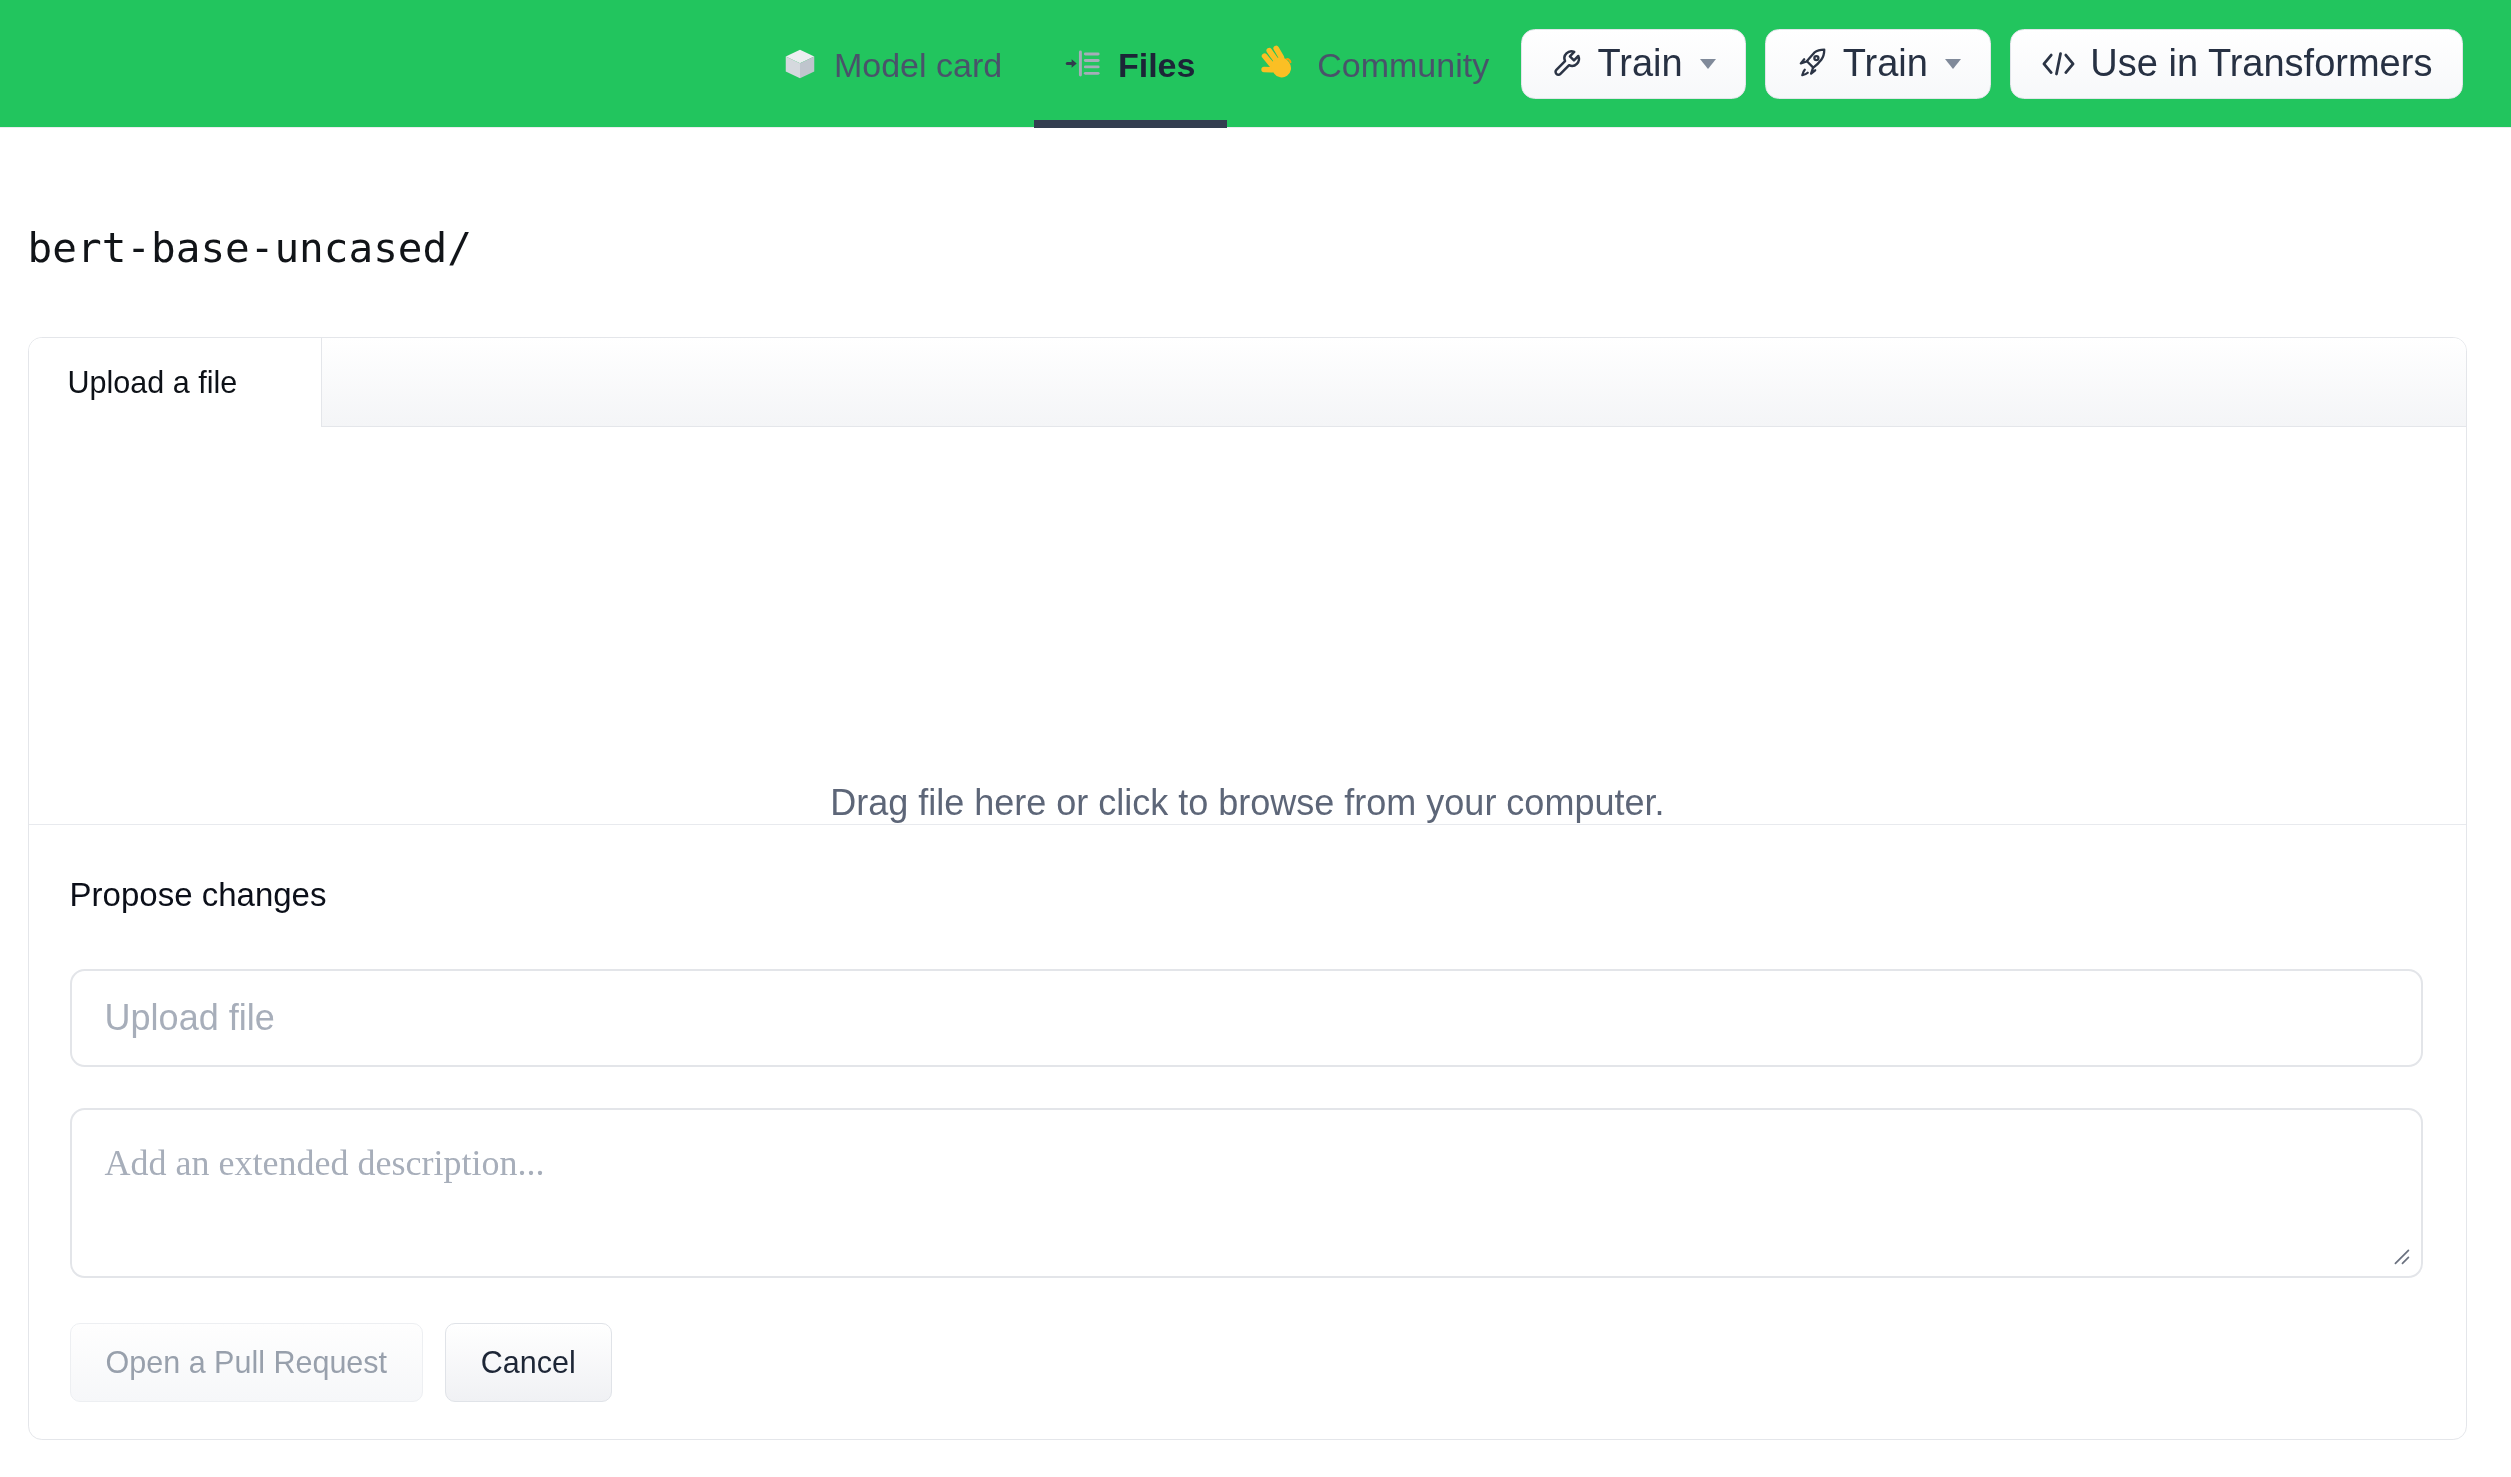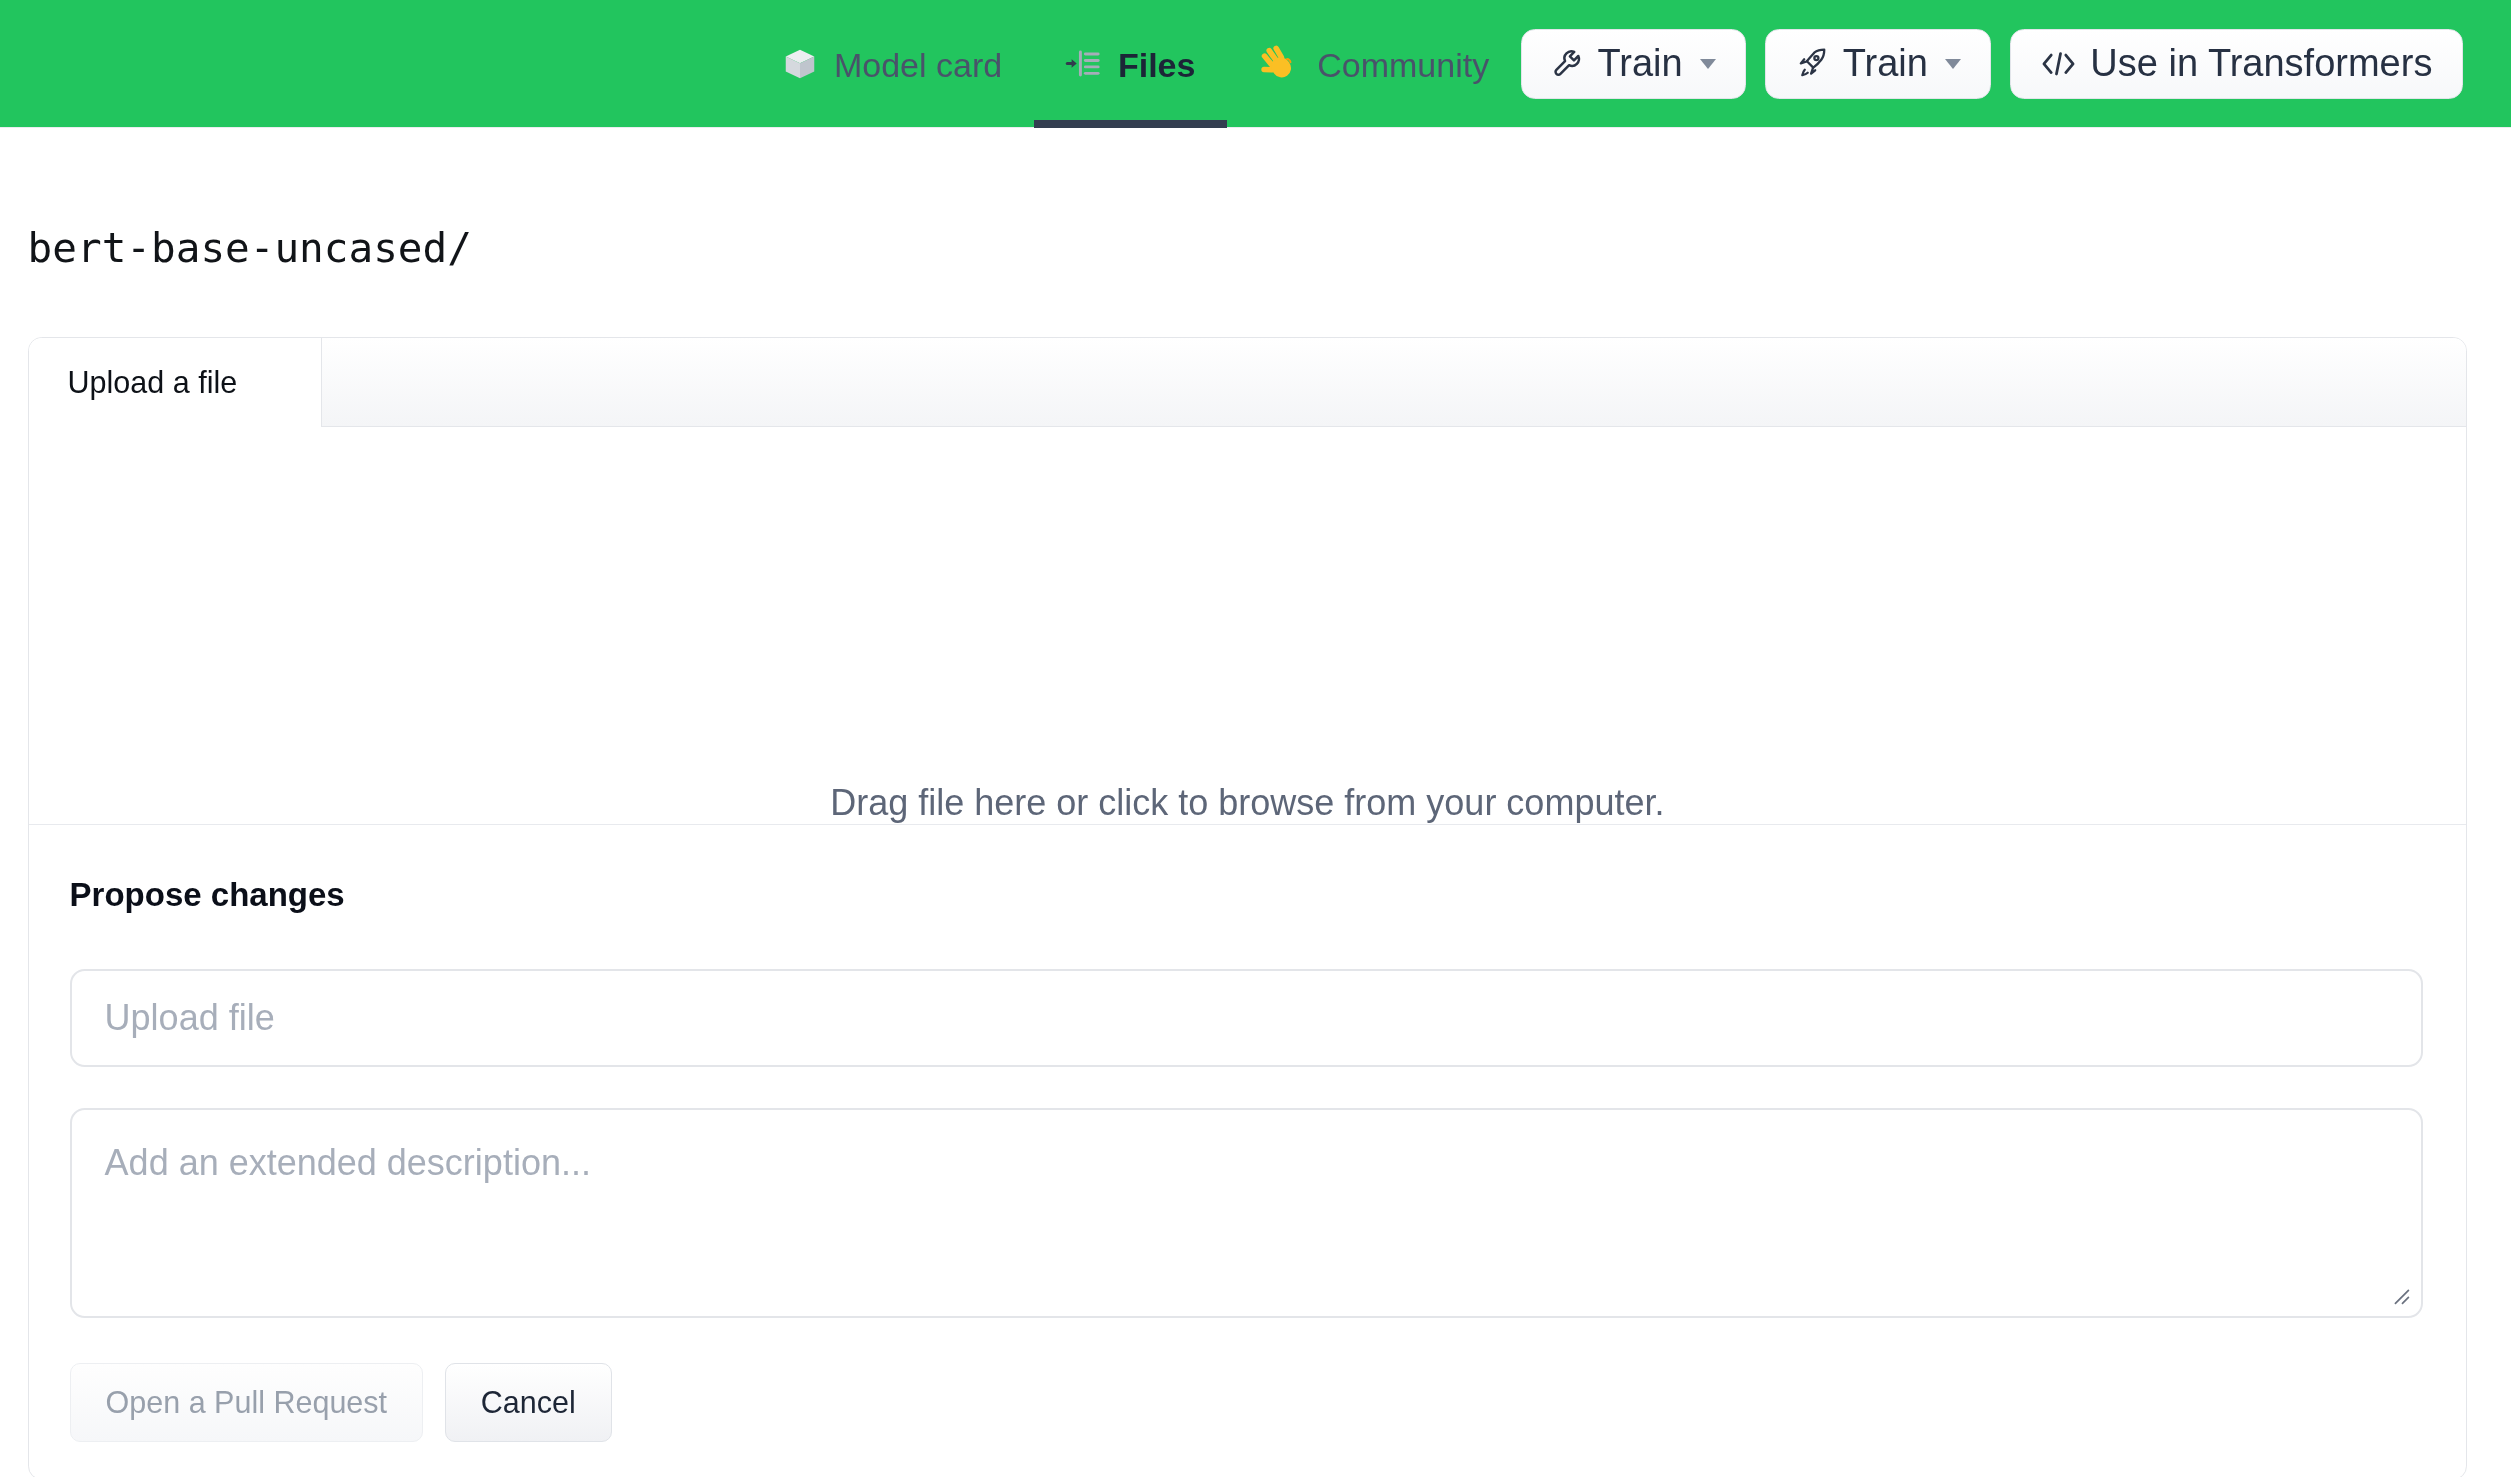--- a/index.html
+++ b/index.html
@@ -129,21 +129,21 @@
   .dropzone-text {
     font-size: 36px;
     color: #5d6678;
   }
   .propose {
     padding: 51px 43px 37px 41px;
   }
   .propose-heading {
     margin: 0 0 55px 0;
     font-size: 33px;
-    font-weight: bold;
+    font-weight: normal;
     color: #0b0f19;
   }
   .filename-input {
     display: block;
     width: 100%;
     box-sizing: border-box;
     height: 98px;
     border: 2px solid #e3e5e9;
     border-radius: 14.8px;
     padding: 0 33px;
@@ -152,26 +152,26 @@
     color: #111418;
     background: #ffffff;
     outline: none;
   }
   .filename-input::placeholder { color: #a7aeba; }
   .ta-wrap { position: relative; margin-top: 41px; }
   .description-textarea {
     display: block;
     width: 100%;
     box-sizing: border-box;
-    height: 210px;
+    height: 170px;
     border: 2px solid #e3e5e9;
     border-radius: 14.8px;
     padding: 31.5px 33px;
     font-size: 36px;
-    font-family: Liberation Sans, sans-serif;
+    font-family: Liberation Serif, serif;
     color: #111418;
     background: #ffffff;
     resize: none;
     outline: none;
   }
   .description-textarea::placeholder { color: #a7aeba; }
   .resize-handle {
     position: absolute;
     right: 11.8px;
     bottom: 11.8px;

